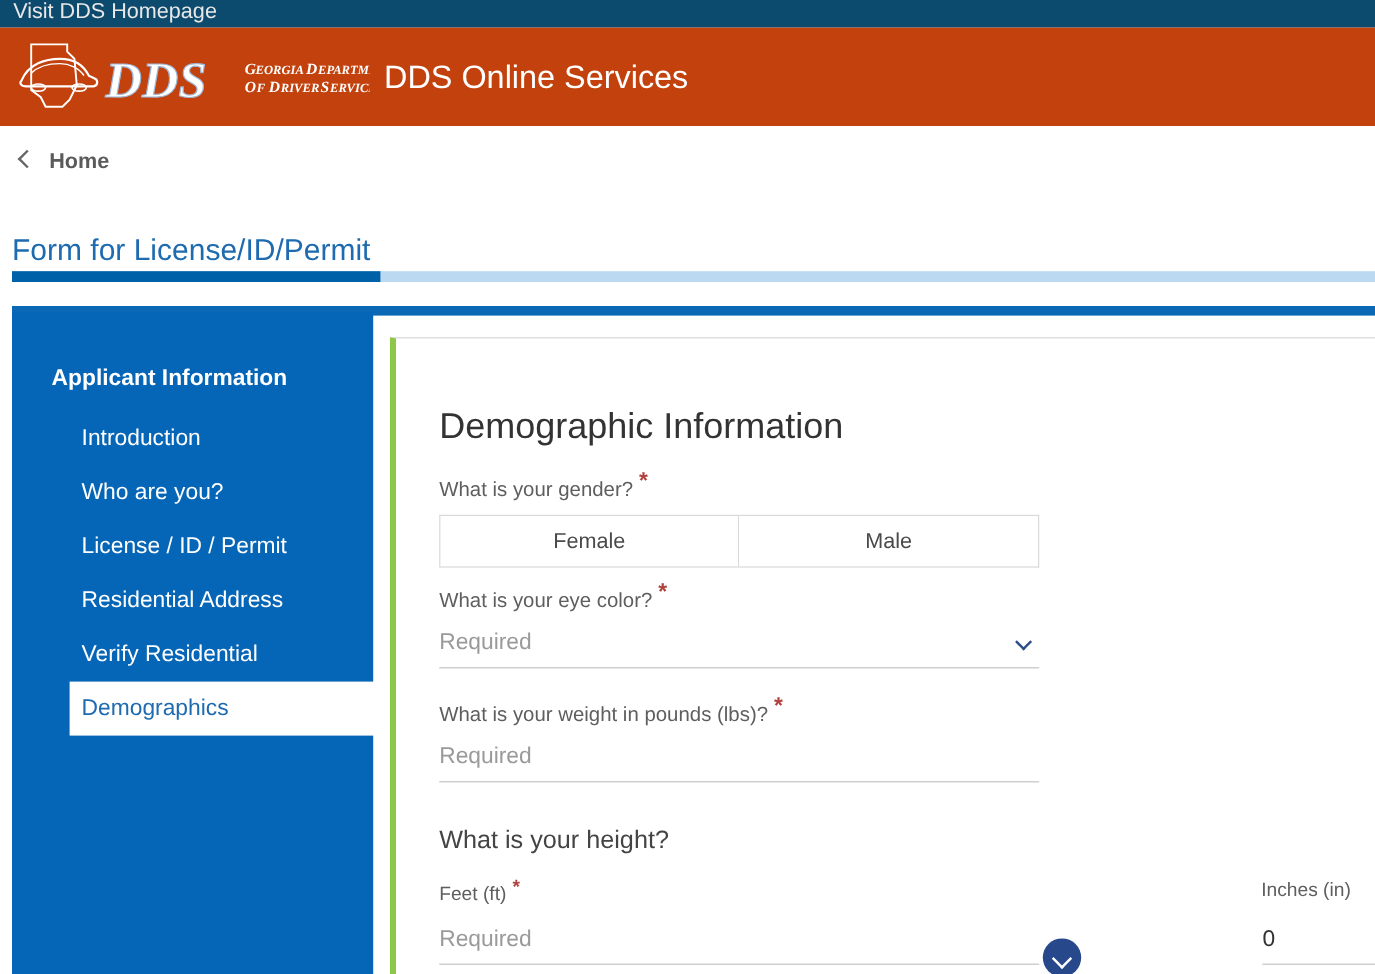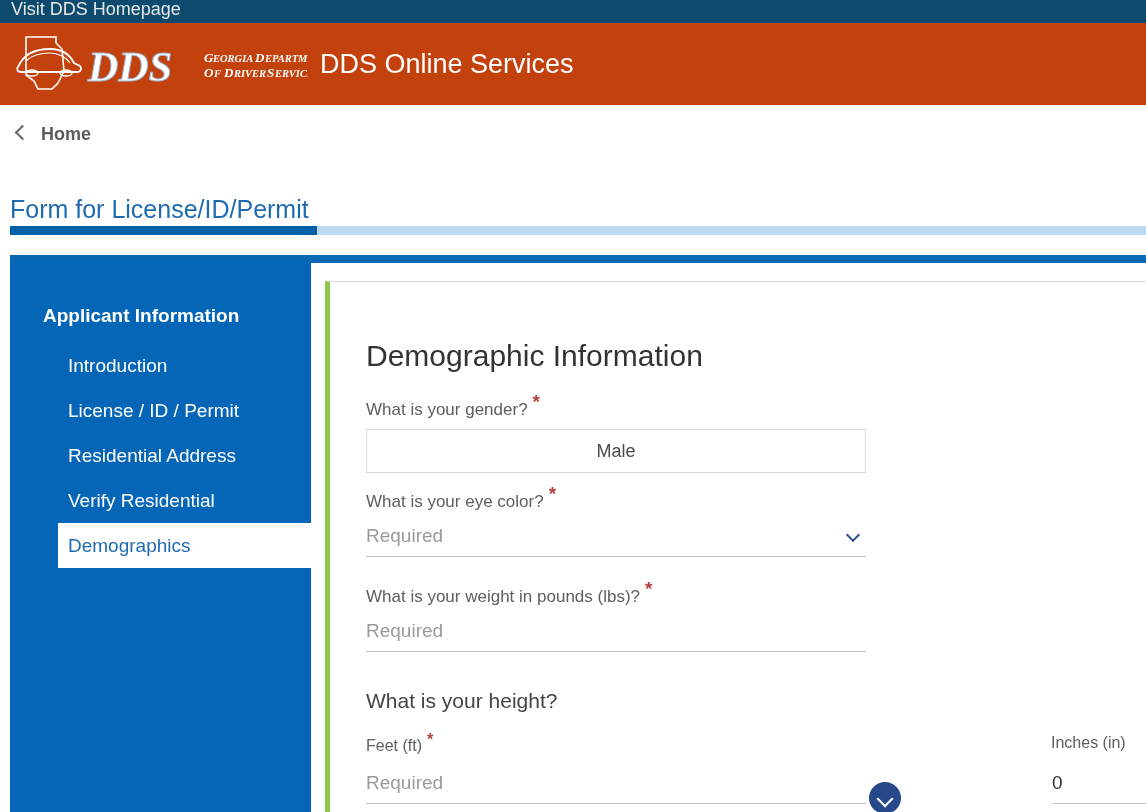--- a/index.html
+++ b/index.html
@@ -248,20 +248,23 @@
 <div class="shell">
   <div class="shell-topbar"></div>
 
   <nav class="sidebar">
     <div class="side-heading">Applicant Information</div>
     <div class="side-list" id="sideList">
         <div class="side-item">
           <span>Introduction</span>
         </div>
         <div class="side-item">
+          <span>Who are you?</span>
+        </div>
+        <div class="side-item">
           <span>License / ID / Permit</span>
         </div>
         <div class="side-item">
           <span>Residential Address</span>
         </div>
         <div class="side-item">
           <span>Verify Residential</span>
         </div>
         <div class="side-item active">
           <span>Demographics</span>
@@ -271,20 +274,21 @@
 
   <section class="content">
     <div class="content-inner">
 
       <h1 class="section-title">Demographic Information</h1>
 
       <div class="field-label" style="left:5px; top:110px;">
         <span>What is your gender?</span><span class="req-star">*</span>
       </div>
       <div class="seg-group">
+        <div class="seg-btn">Female</div>
         <div class="seg-btn">Male</div>
       </div>
 
       <div class="field-label" style="left:5px; top:202px;">
         <span>What is your eye color?</span><span class="req-star">*</span>
       </div>
       <div class="uline" style="left:5px; top:237px; width:500px;">
         <span class="ph">Required</span>
         <span class="chev-down-sm"></span>
       </div>

